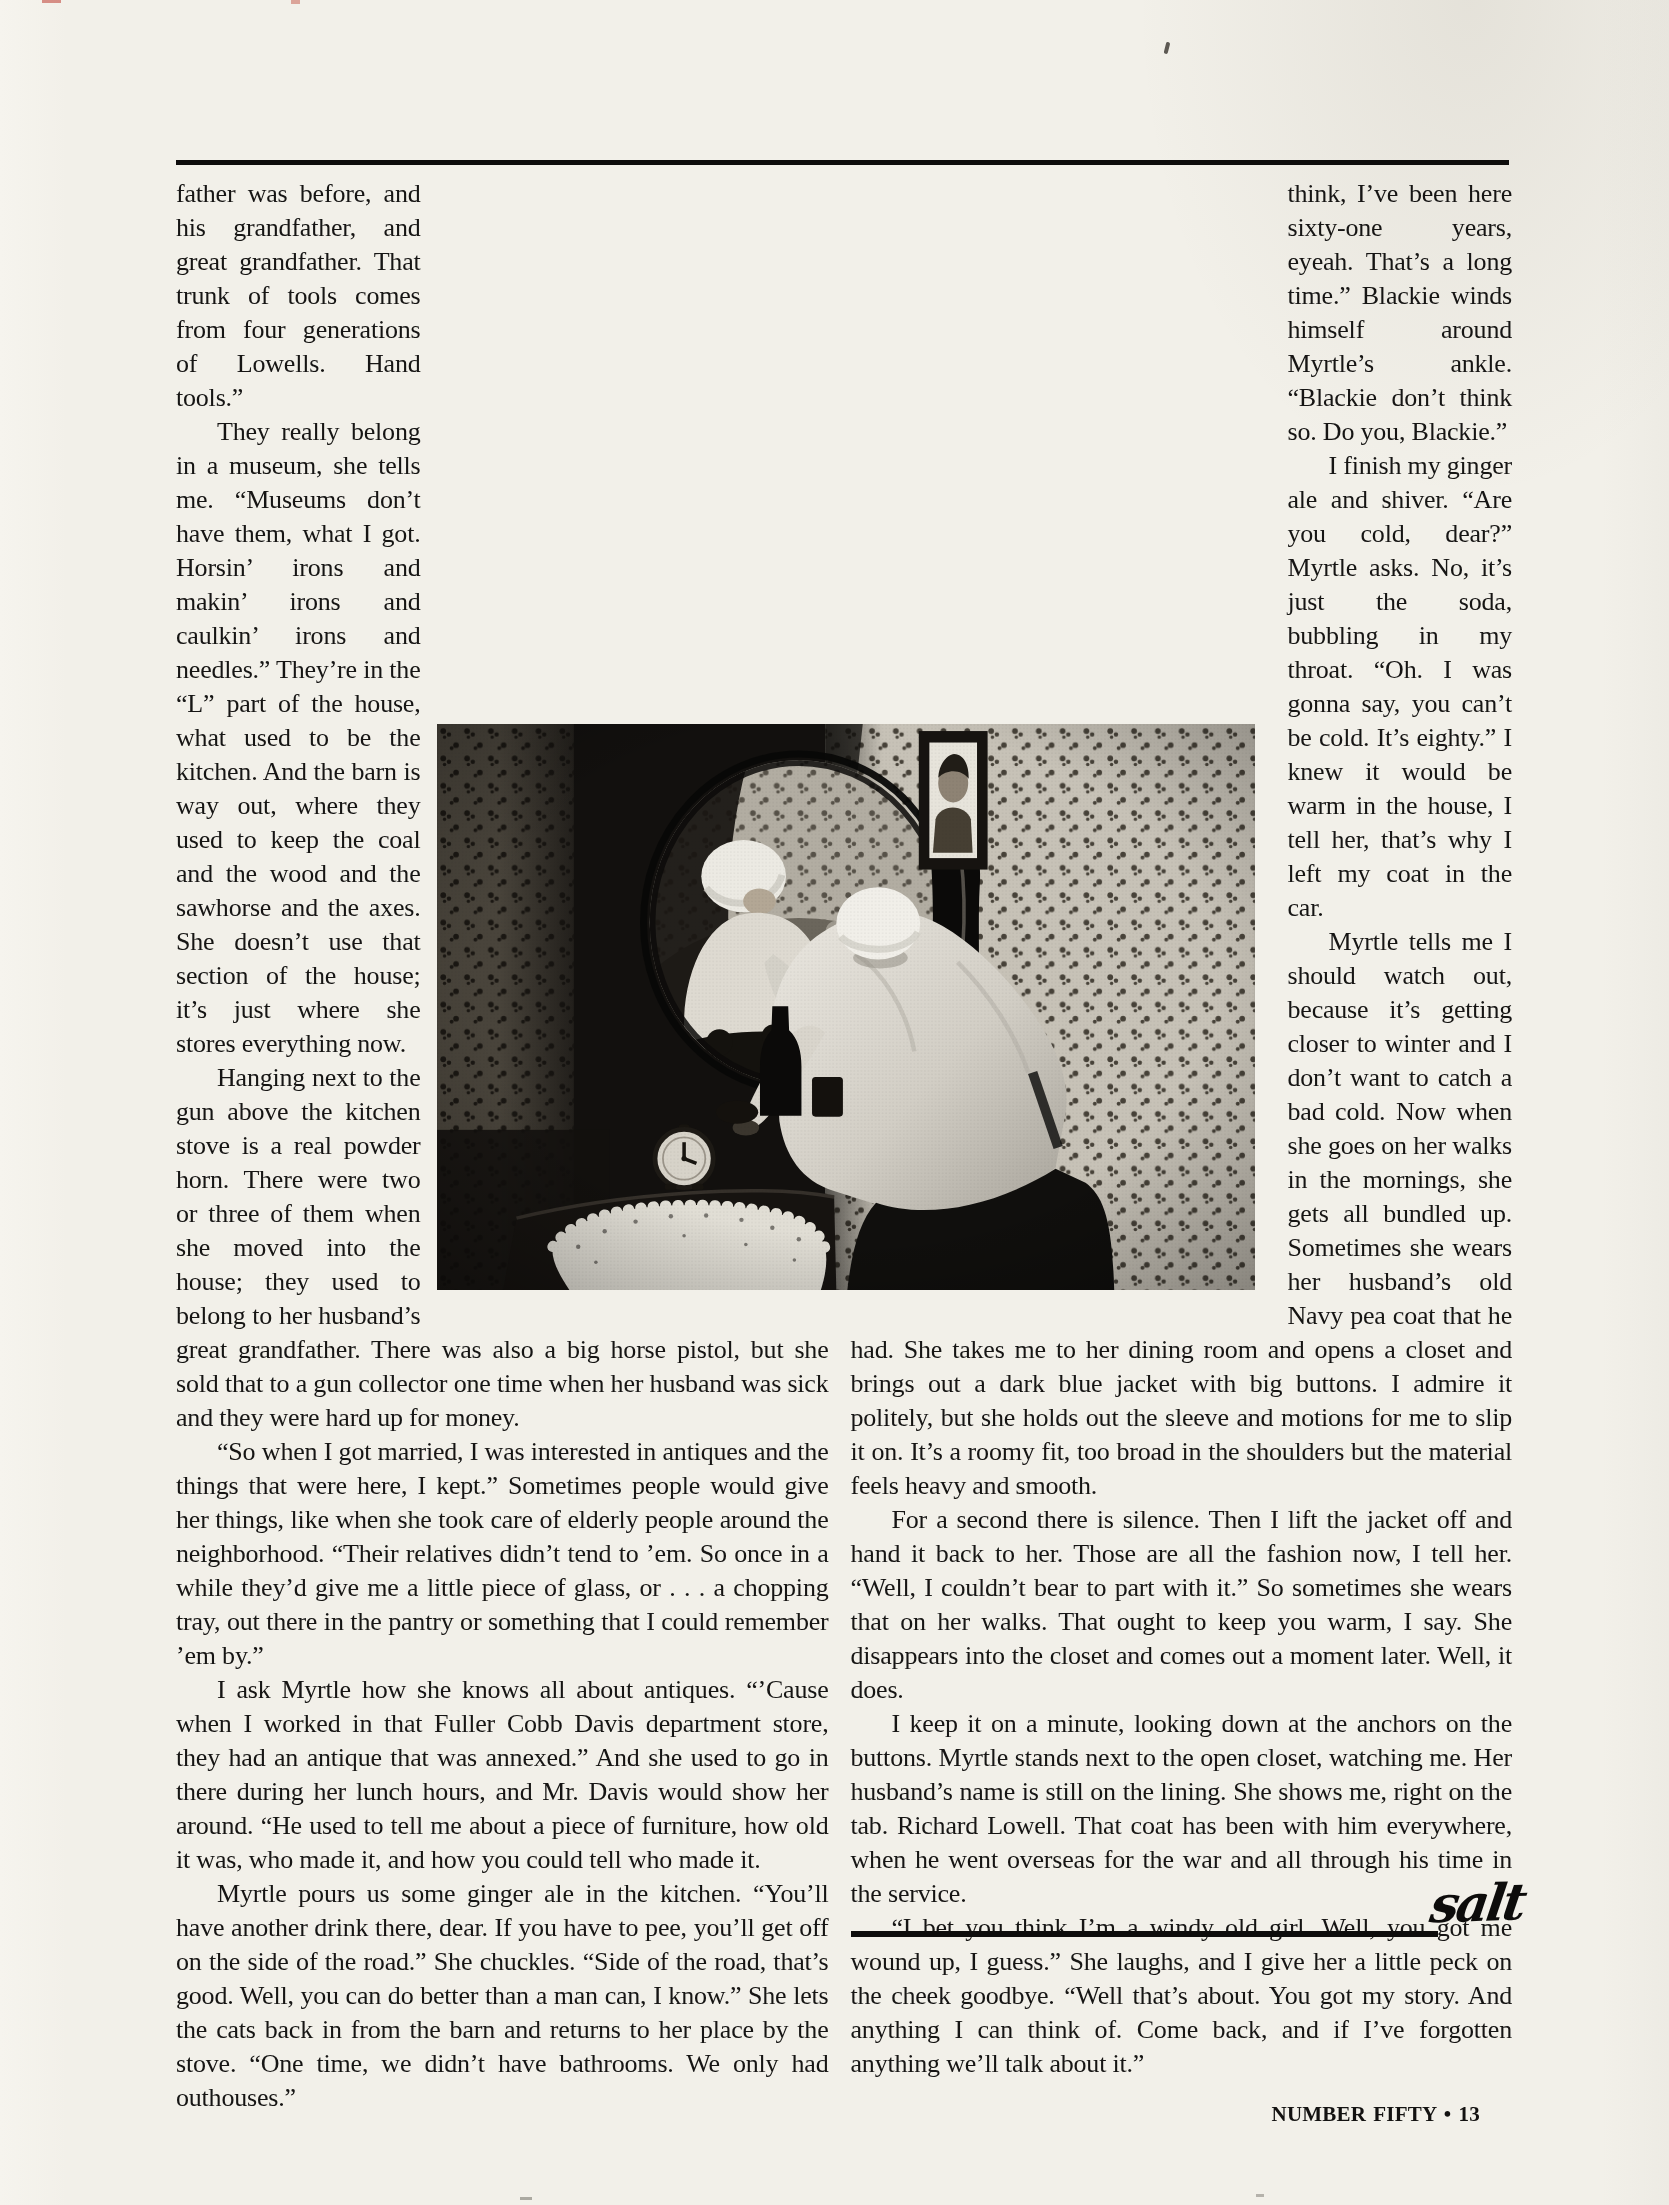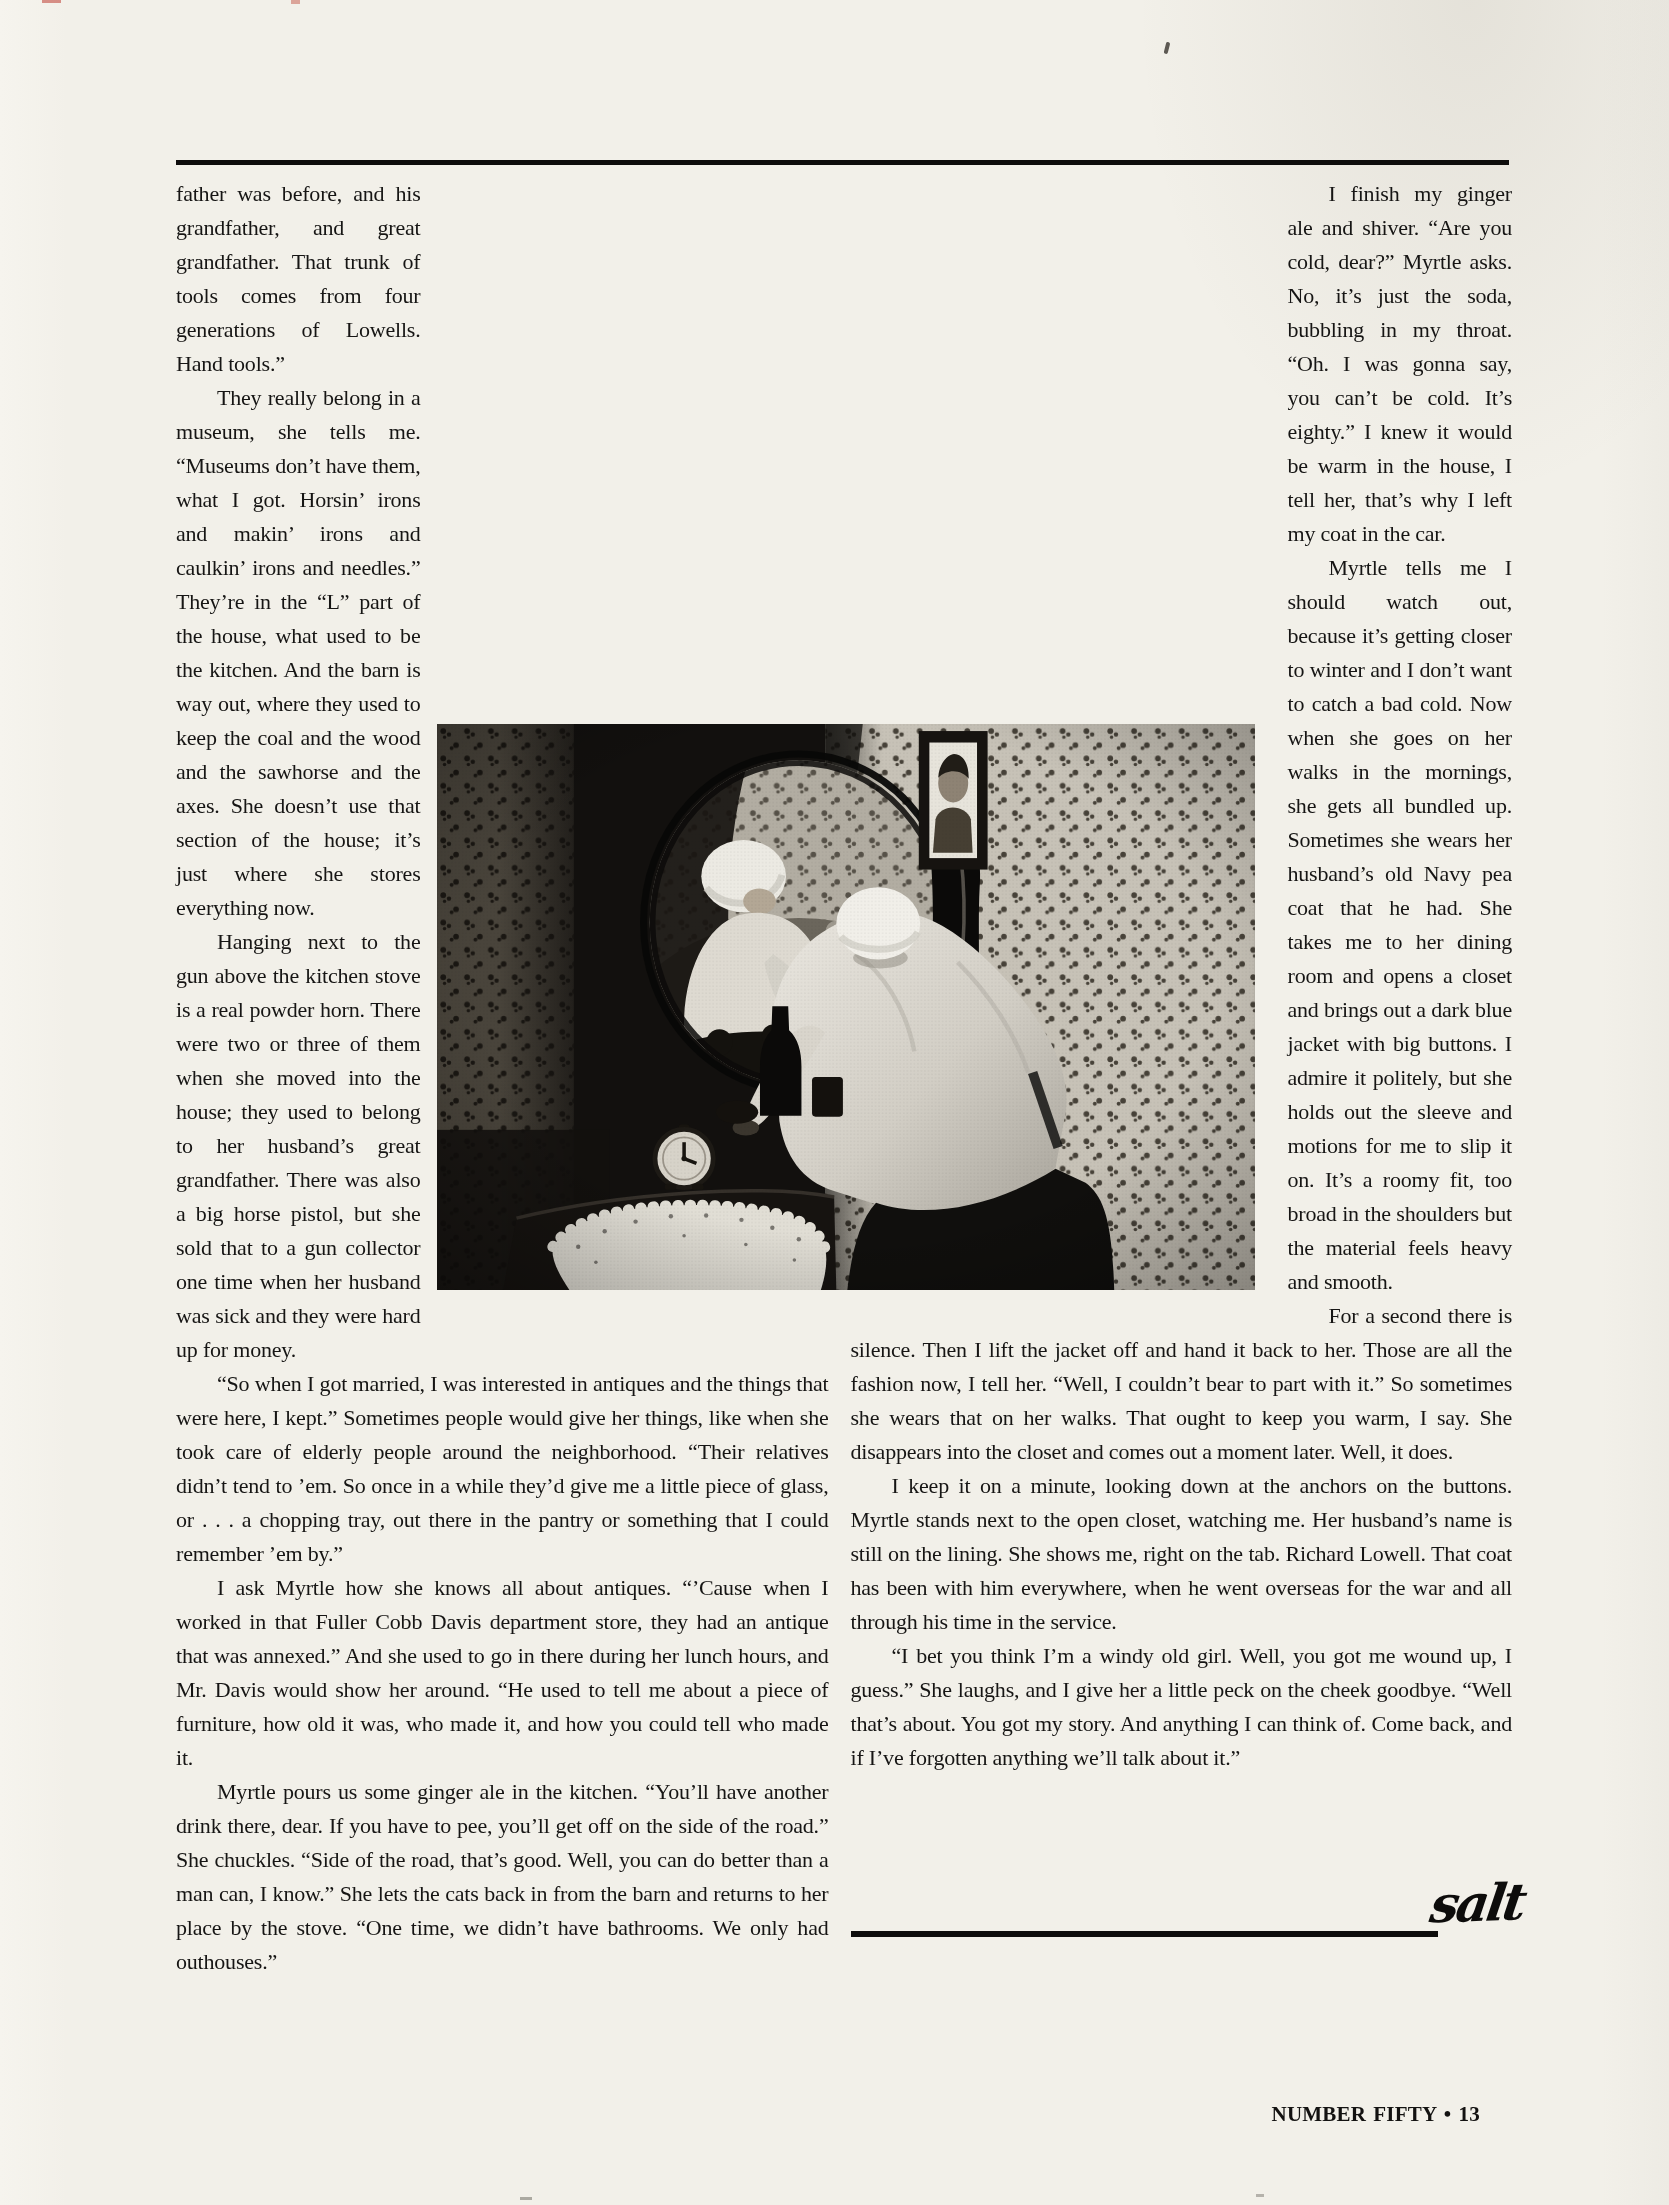--- a/index.html
+++ b/index.html
@@ -20,21 +20,21 @@
   .top-rule {
     position: absolute; left: 176px; top: 160px;
     width: 1333px; height: 5.3px; background: #0e0d0c;
   }
 
   .columns {
     position: absolute; left: 176px; top: 177px; width: 1336px;
     display: flex; gap: 22px;
   }
   .col {
-    font-size: 22px; line-height: 34px;
+    font-size: 26px; line-height: 34px;
     text-align: justify; letter-spacing: -0.2px;
   }
   .col.left  { width: 653px; }
   .col.right { width: 662px; }
   .col p { margin: 0; padding: 0; text-indent: 41px; }
   .col p.cont { text-indent: 0; }
 
   
   .wrap-right { float: right; width: 408px; height: 645px; margin-top: 509px; }
   .wrap-left  { float: left;  width: 437px; height: 645px; margin-top: 509px; }
@@ -83,20 +83,21 @@
     <div class="wrap-right"></div>
     <p class="cont">father was before, and his grandfather, and great grandfather. That trunk of tools comes from four generations of Lowells. Hand tools.”</p>
     <p>They really belong in a museum, she tells me. “Museums don’t have them, what I got. Horsin’ irons and makin’ irons and caulkin’ irons and needles.” They’re in the “L” part of the house, what used to be the kitchen. And the barn is way out, where they used to keep the coal and the wood and the sawhorse and the axes. She doesn’t use that section of the house; it’s just where she stores everything now.</p>
     <p>Hanging next to the gun above the kitchen stove is a real powder horn. There were two or three of them when she moved into the house; they used to belong to her husband’s great grandfather. There was also a big horse pistol, but she sold that to a gun collector one time when her husband was sick and they were hard up for money.</p>
     <p>“So when I got married, I was interested in antiques and the things that were here, I kept.” Sometimes people would give her things, like when she took care of elderly people around the neighborhood. “Their relatives didn’t tend to ’em. So once in a while they’d give me a little piece of glass, or . . . a chopping tray, out there in the pantry or something that I could remember ’em by.”</p>
     <p>I ask Myrtle how she knows all about antiques. “’Cause when I worked in that Fuller Cobb Davis department store, they had an antique that was annexed.” And she used to go in there during her lunch hours, and Mr. Davis would show her around. “He used to tell me about a piece of furniture, how old it was, who made it, and how you could tell who made it.</p>
     <p>Myrtle pours us some ginger ale in the kitchen. “You’ll have another drink there, dear. If you have to pee, you’ll get off on the side of the road.” She chuckles. “Side of the road, that’s good. Well, you can do better than a man can, I know.” She lets the cats back in from the barn and returns to her place by the stove. “One time, we didn’t have bathrooms. We only had outhouses.”</p>
   </div>
   <div class="col right">
     <div class="wrap-left"></div>
+    <p class="cont">think, I’ve been here sixty-one years, eyeah. That’s a long time.” Blackie winds himself around Myrtle’s ankle. “Blackie don’t think so. Do you, Blackie.”</p>
     <p>I finish my ginger ale and shiver. “Are you cold, dear?” Myrtle asks. No, it’s just the soda, bubbling in my throat. “Oh. I was gonna say, you can’t be cold. It’s eighty.” I knew it would be warm in the house, I tell her, that’s why I left my coat in the car.</p>
     <p>Myrtle tells me I should watch out, because it’s getting closer to winter and I don’t want to catch a bad cold. Now when she goes on her walks in the mornings, she gets all bundled up. Sometimes she wears her husband’s old Navy pea coat that he had. She takes me to her dining room and opens a closet and brings out a dark blue jacket with big buttons. I admire it politely, but she holds out the sleeve and motions for me to slip it on. It’s a roomy fit, too broad in the shoulders but the material feels heavy and smooth.</p>
     <p>For a second there is silence. Then I lift the jacket off and hand it back to her. Those are all the fashion now, I tell her. “Well, I couldn’t bear to part with it.” So sometimes she wears that on her walks. That ought to keep you warm, I say. She disappears into the closet and comes out a moment later. Well, it does.</p>
     <p>I keep it on a minute, looking down at the anchors on the buttons. Myrtle stands next to the open closet, watching me. Her husband’s name is still on the lining. She shows me, right on the tab. Richard Lowell. That coat has been with him everywhere, when he went overseas for the war and all through his time in the service.</p>
     <p>“I bet you think I’m a windy old girl. Well, you got me wound up, I guess.” She laughs, and I give her a little peck on the cheek goodbye. “Well that’s about. You got my story. And anything I can think of. Come back, and if I’ve forgotten anything we’ll talk about it.”</p>
   </div>
 </div>
 
 <div class="photo-wrap" role="img" aria-label="Black-and-white photograph: a white-haired woman seen from behind leans over a lace-covered vanity; her reflection shows in the round mirror; dotted wallpaper, a framed portrait of a boy on the wall, and an alarm clock on the vanity.">
   <svg viewBox="0 0 1854 1283" xmlns="http://www.w3.org/2000/svg">

